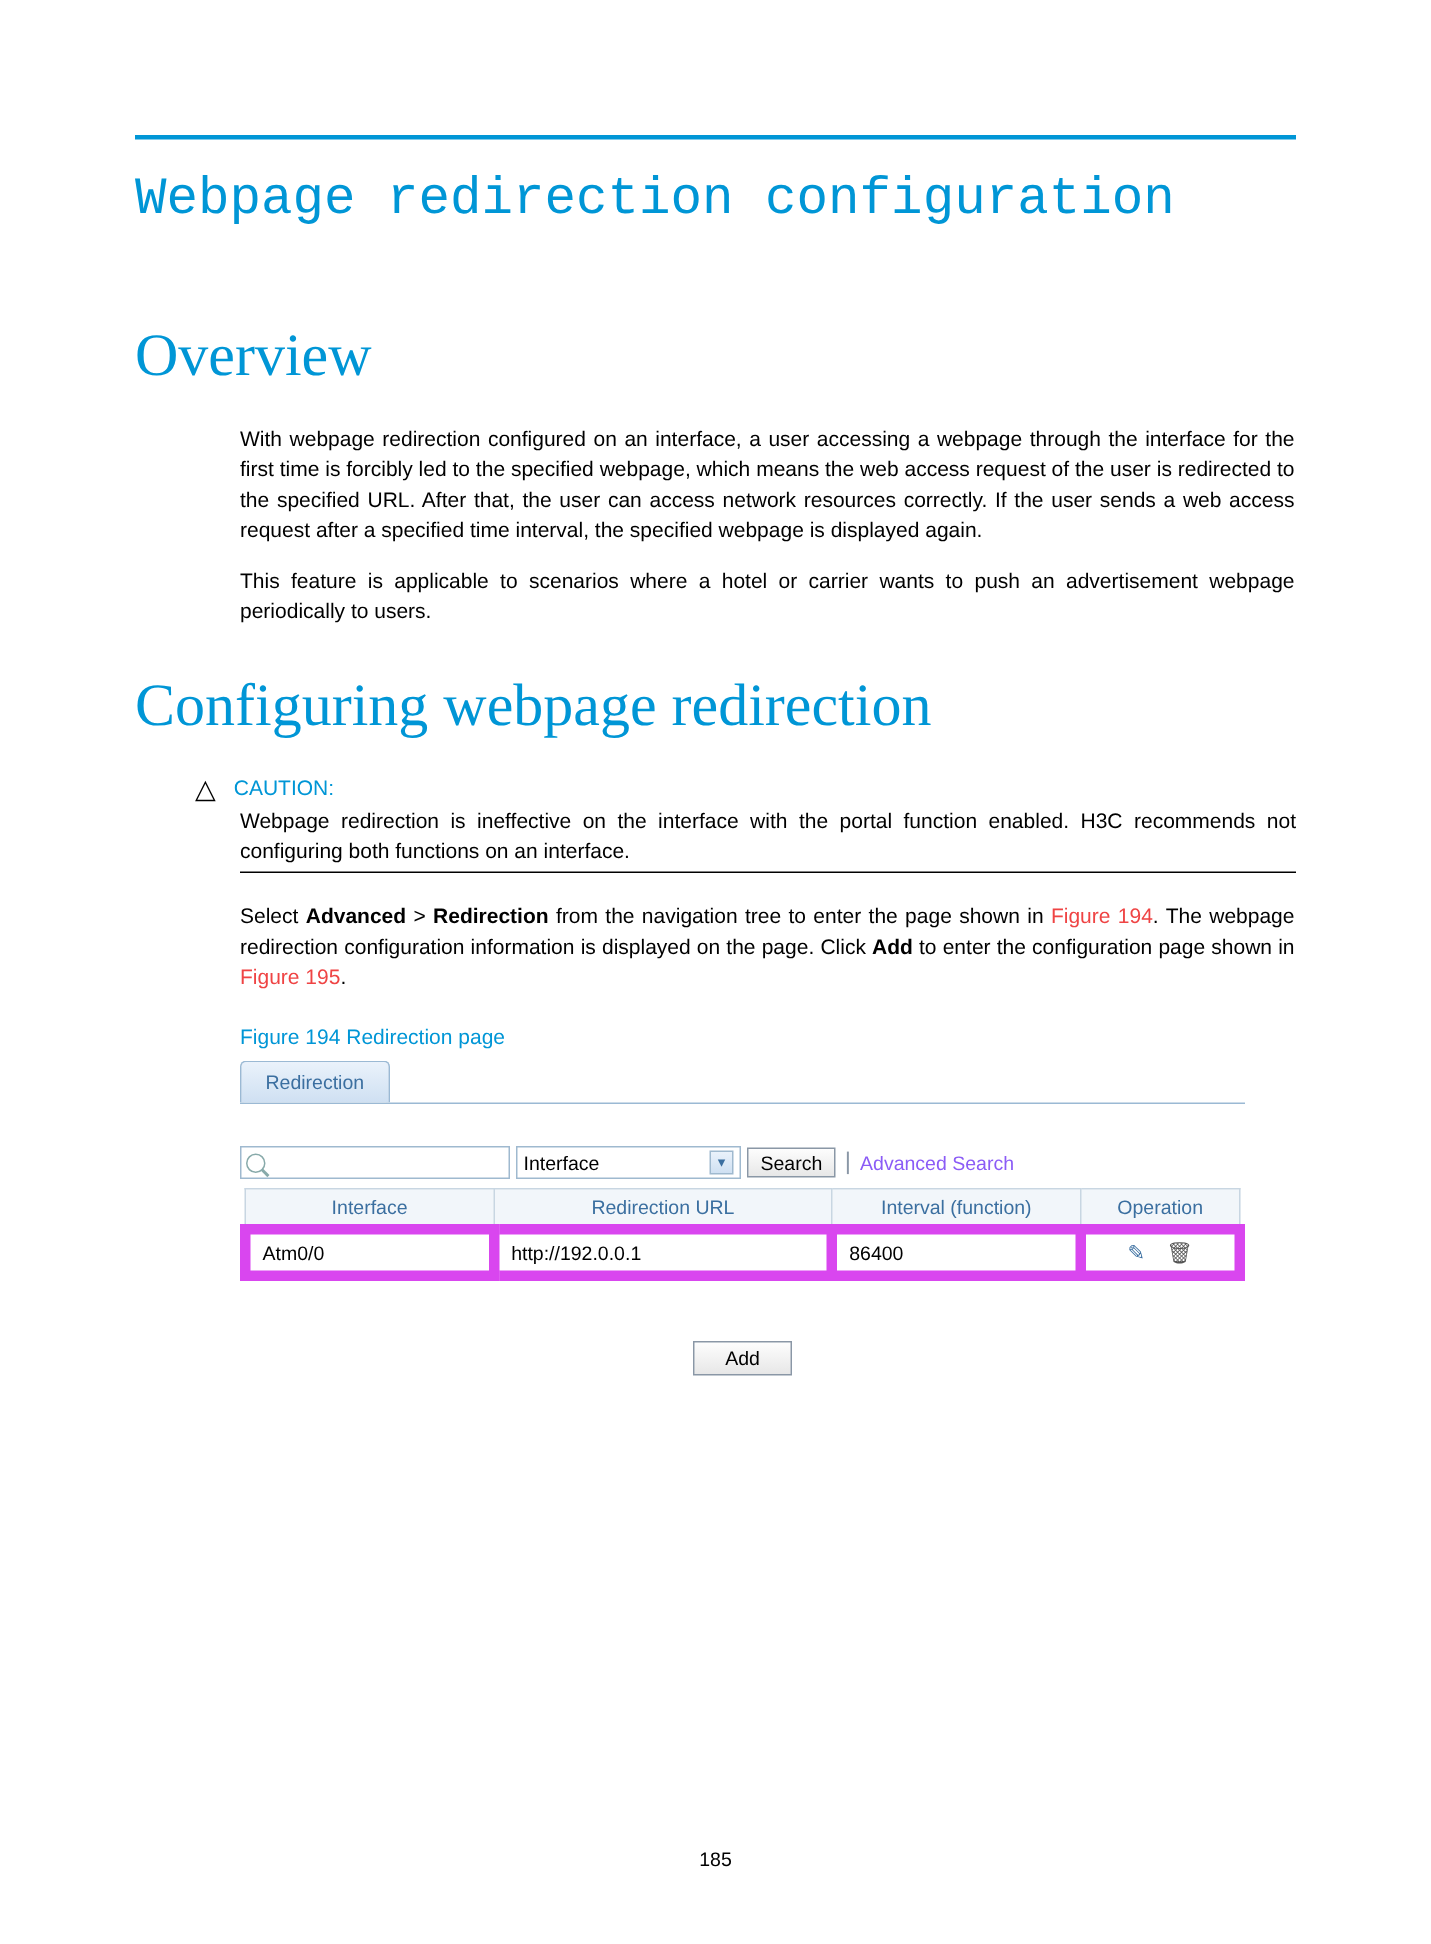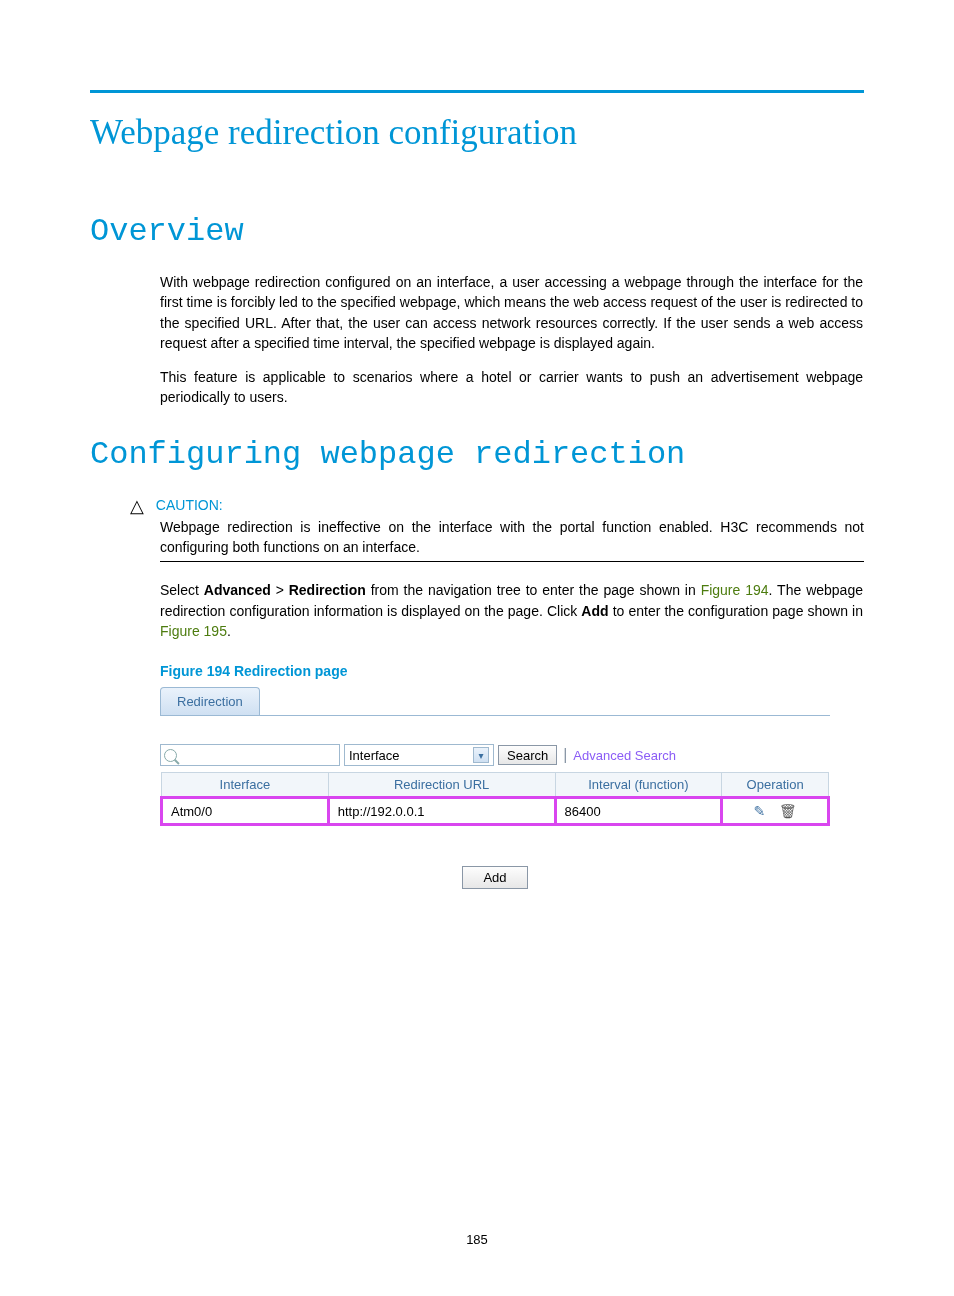--- a/index.html
+++ b/index.html
@@ -12,30 +12,30 @@
     position: relative;
   }
   .page {
     padding: 90px 90px 0 90px;
   }
   .top-rule {
     border-top: 3px solid #0096d6;
     margin-bottom: 20px;
   }
   h1.title {
-    font-family: Liberation Serif, serif;
+    font-family: Liberation Mono, monospace;
     font-weight: 500;
     font-size: 35px;
     color: #0096d6;
     margin-bottom: 60px;
   }
   h2.section {
-    font-family: Liberation Mono, monospace;
+    font-family: Liberation Serif, serif;
     font-weight: 300;
-    font-size: 32px;
+    font-size: 40px;
     color: #0096d6;
     margin-bottom: 22px;
   }
   .body-indent {
     margin-left: 70px;
     margin-right: 1px;
   }
   p.para {
     font-size: 14px;
     line-height: 1.45;
@@ -70,26 +70,26 @@
   }
   .caution-rule {
     border-bottom: 1px solid #000;
     margin-left: 70px;
     margin-top: 4px;
     margin-bottom: 18px;
   }
   .figure-caption {
     color: #0096d6;
     font-size: 14px;
-    font-weight: bold;
+    font-weight: normal;
     margin-left: 70px;
     margin-bottom: 8px;
     margin-top: 22px;
   }
-  .link-inline { color: #4d7c0f; }
+  .link-inline { color: #ef4444; }
   .bold { font-weight: bold; }
 
   
   .screenshot {
     margin-left: 70px;
     width: 670px;
     font-family: Tahoma, Arial, sans-serif;
   }
   .tab-strip {
     display: flex;
@@ -176,21 +176,21 @@
   }
   table.redir th {
     background: #f2f6fa;
     color: #3b6fa0;
     font-weight: normal;
     border: 1px solid #c8d6e2;
     padding: 4px 8px;
     text-align: center;
   }
   table.redir td {
-    border: 3px solid #d946ef;
+    border: 7px solid #d946ef;
     padding: 4px 8px;
   }
   .op-icons { display: flex; gap: 14px; justify-content: center; align-items: center; }
   .edit-icon { color: #3b6fa0; font-size: 14px; }
   .trash-icon { color: #555; font-size: 14px; }
   .add-row {
     display: flex;
     justify-content: center;
     margin-top: 40px;
   }

